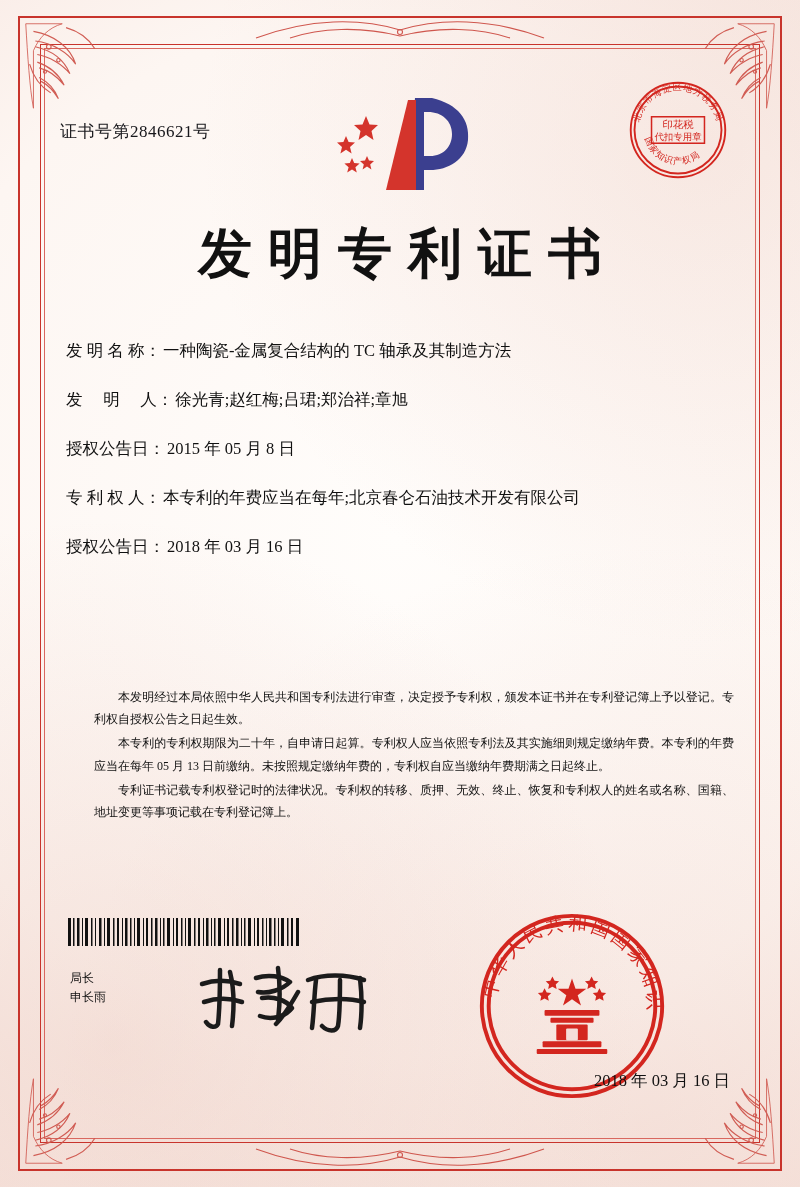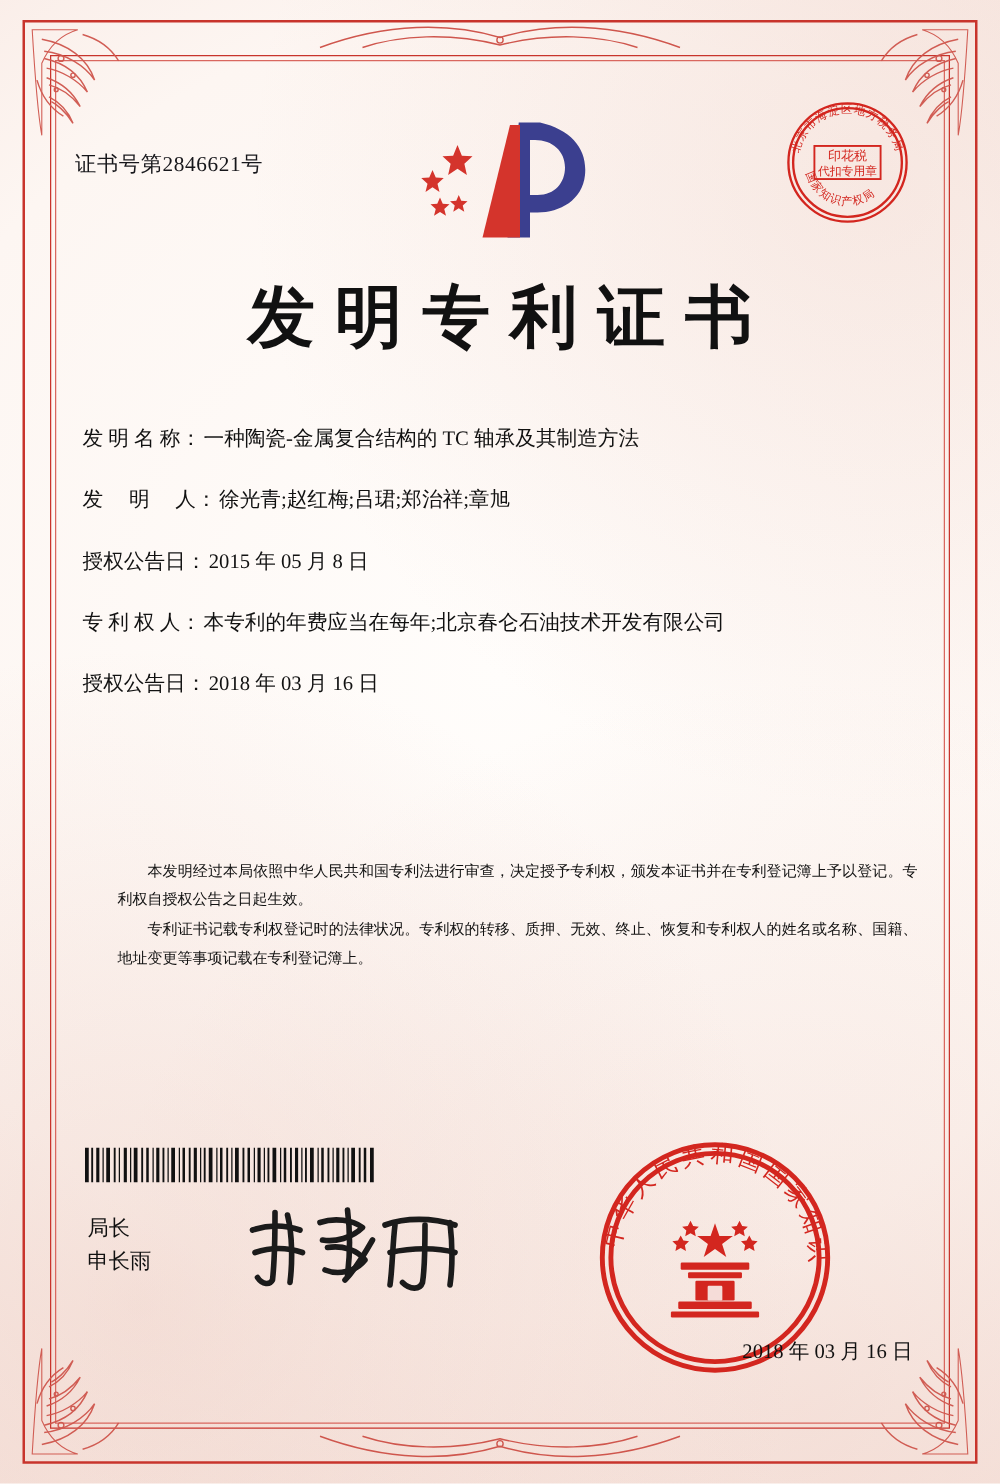--- a/index.html
+++ b/index.html
@@ -161,23 +161,24 @@
     width: 232px;
     height: 28px;
   }
   .barcode svg { width: 100%; height: 100%; display: block; }
 
   
   .director {
     position: absolute;
     left: 10px;
     top: 900px;
-    font-size: 17px;
+    font-size: 12px;
     line-height: 1.55;
     color: #111;
+    font-family: Liberation Mono, monospace;
   }
   .signature {
     position: absolute;
     left: 130px;
     top: 888px;
     width: 210px;
     height: 80px;
     color: #1b1b1b;
   }
   .signature svg { width: 100%; height: 100%; display: block; }
@@ -353,20 +354,21 @@
         <span class="field-value">本专利的年费应当在每年;北京春仑石油技术开发有限公司</span>
       </div>
       <div class="field-row">
         <span class="field-label">授权公告日：</span>
         <span class="field-value">2018 年 03 月 16 日</span>
       </div>
     </div>
 
     <div class="body-text">
       <p>本发明经过本局依照中华人民共和国专利法进行审查，决定授予专利权，颁发本证书并在专利登记簿上予以登记。专利权自授权公告之日起生效。</p>
+      <p>本专利的专利权期限为二十年，自申请日起算。专利权人应当依照专利法及其实施细则规定缴纳年费。本专利的年费应当在每年 05 月 13 日前缴纳。未按照规定缴纳年费的，专利权自应当缴纳年费期满之日起终止。</p>
       <p>专利证书记载专利权登记时的法律状况。专利权的转移、质押、无效、终止、恢复和专利权人的姓名或名称、国籍、地址变更等事项记载在专利登记簿上。</p>
     </div>
 
     <div class="barcode">
       <svg viewBox="0 0 232 28" preserveAspectRatio="none">
         <g fill="#111">
           <rect x="0" y="0" width="3" height="28"></rect>
             <rect x="5" y="0" width="1.5" height="28"></rect>
           <rect x="9" y="0" width="2.5" height="28"></rect>
             <rect x="14" y="0" width="1" height="28"></rect>

